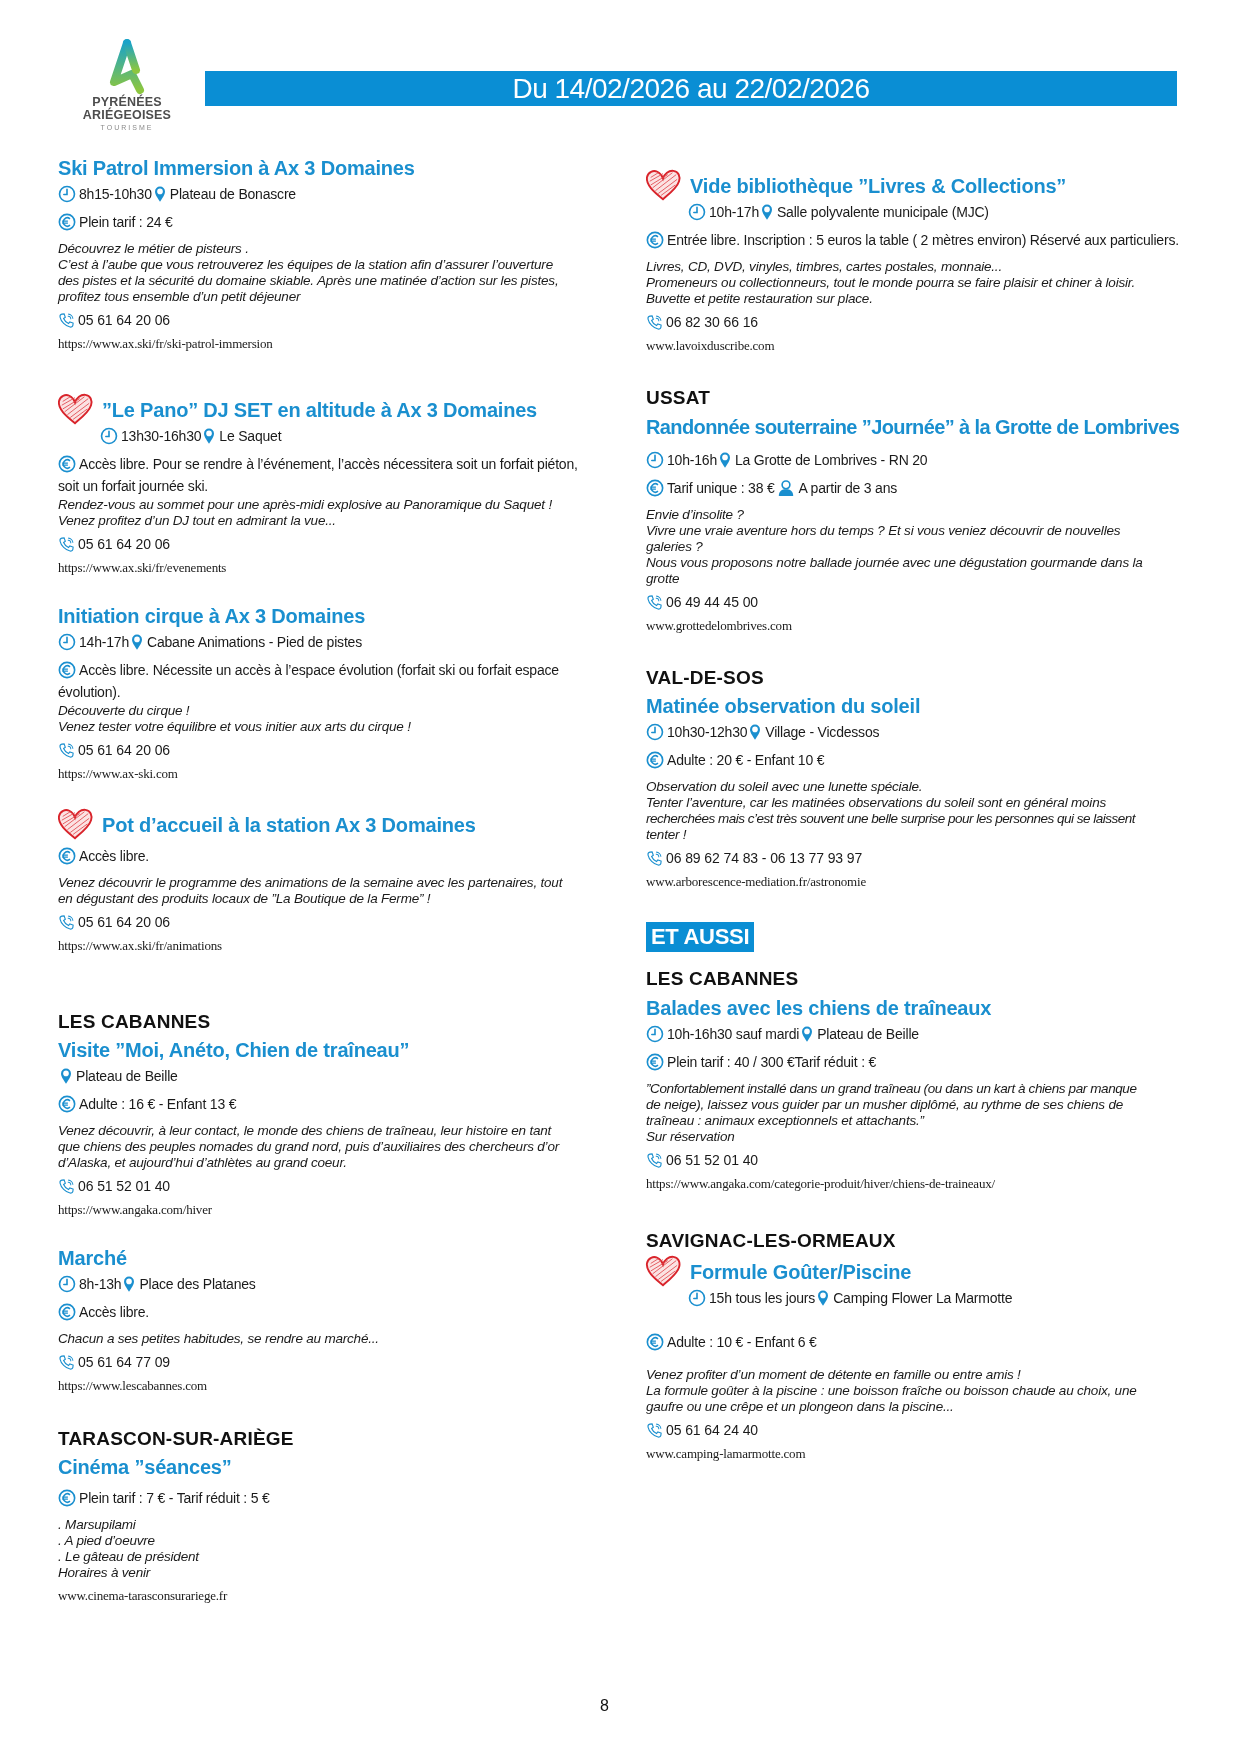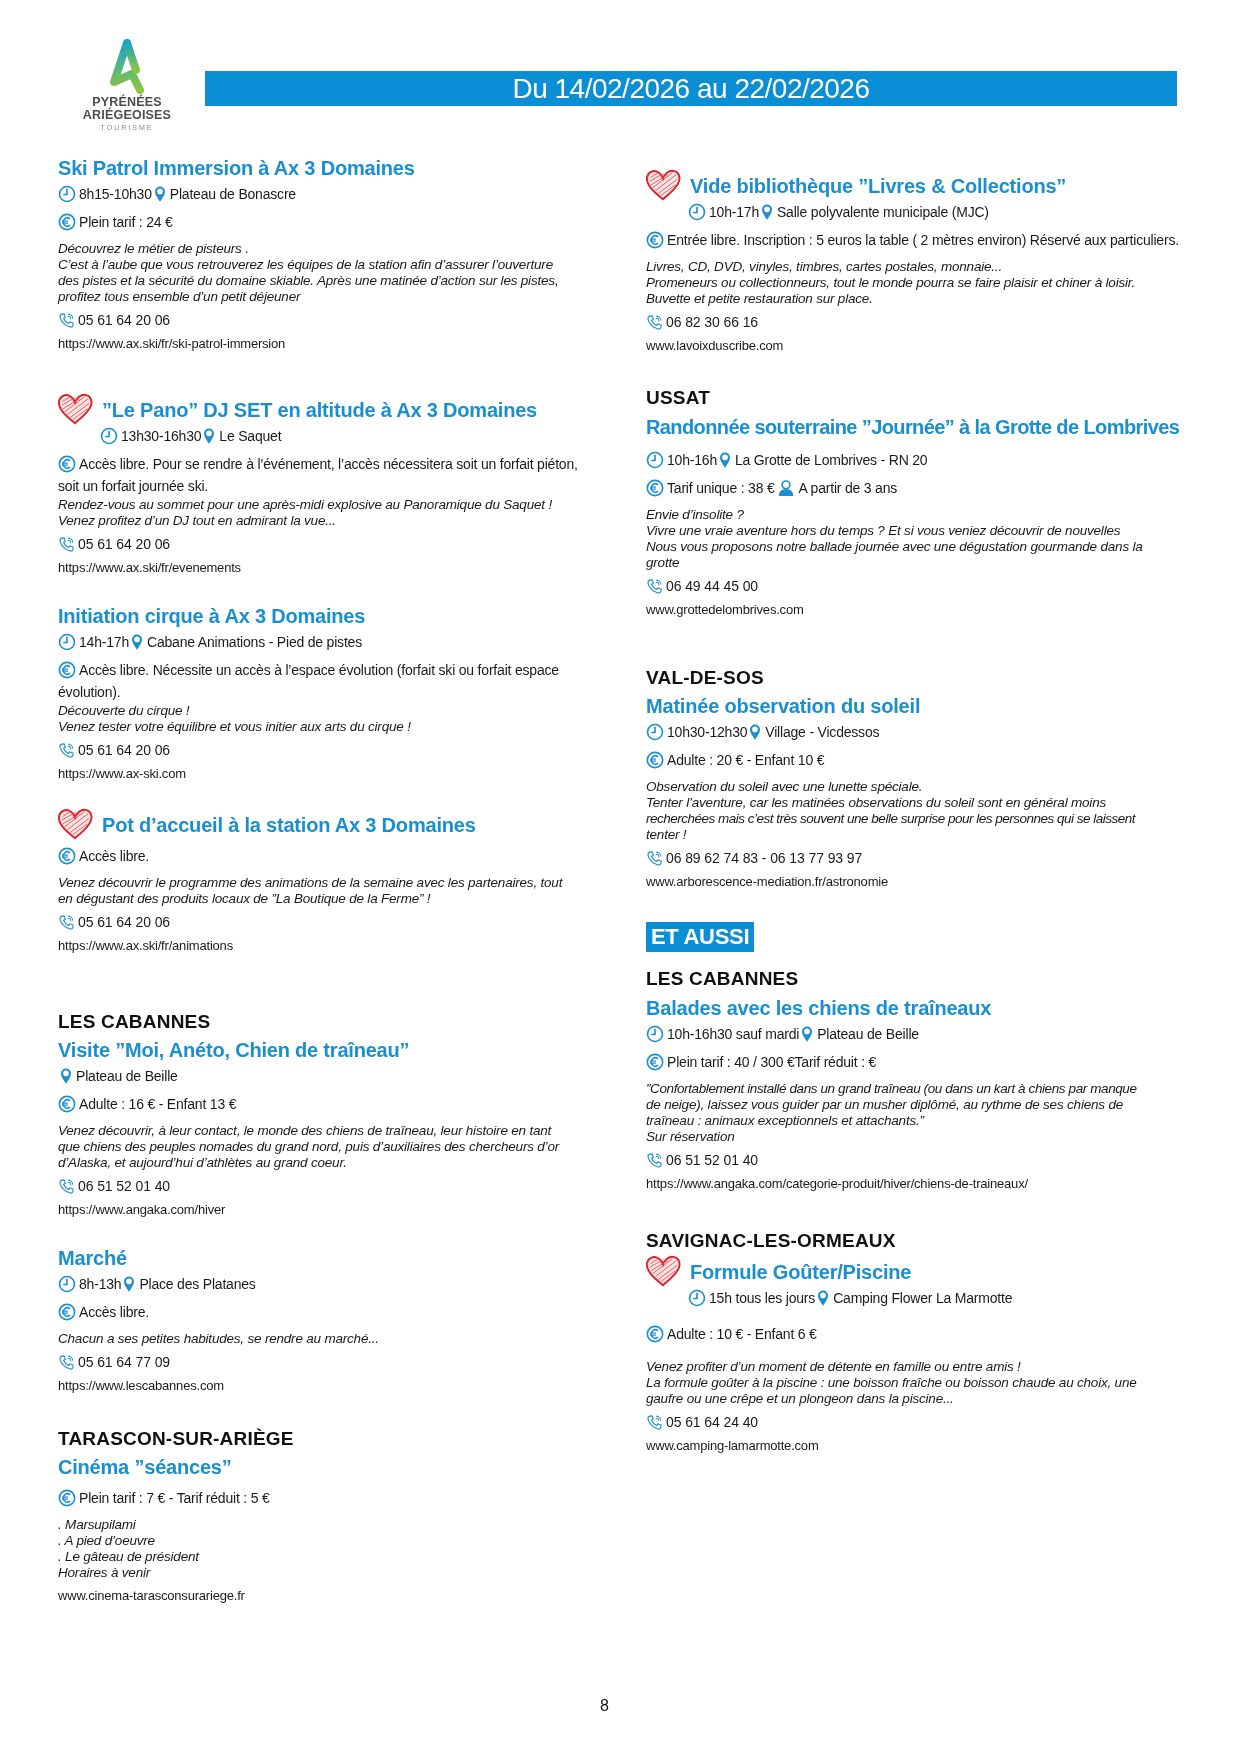--- a/index.html
+++ b/index.html
@@ -22,21 +22,21 @@
   .row { font-size: 14px; line-height: 18px; white-space: nowrap; display: flex; align-items: center; color: #1a1a1a; letter-spacing: -0.2px; }
   .row.indent { padding-left: 42px; }
   .row .ic { display: inline-block; width: 18px; height: 18px; margin-right: 3px; flex: 0 0 auto; }
   .row .ic.pin { width: 12px; margin-right: 4px; margin-left: 2px; }
   .price { font-size: 14px; line-height: 22px; letter-spacing: -0.2px; }
   .price .ic { display: inline-block; width: 18px; height: 18px; vertical-align: -4px; margin-right: 3px; }
   .desc { font-style: italic; font-size: 13.5px; line-height: 16px; color: #1a1a1a; letter-spacing: -0.2px; }
   .desc div { white-space: nowrap; }
   .phone { font-size: 14px; line-height: 18px; display: flex; align-items: center; letter-spacing: -0.1px; }
   .phone .ic { width: 17px; height: 17px; margin-right: 3px; }
-  .url { font-size: 13px; line-height: 16px; color: #1a1a1a; white-space: nowrap; letter-spacing: -0.2px; }
+  .url { font-size: 13px; line-height: 16px; color: #1a1a1a; white-space: nowrap; letter-spacing: -0.2px; font-family: Liberation Serif, serif; }
   .etaussi { display: inline-block; background: #0a8ed4; color: #fff; font-weight: bold; font-size: 22px; line-height: 30px; padding: 0 5px; letter-spacing: -0.3px; }
   .pagenum { position: absolute; left: 600px; top: 1697px; font-size: 16px; color: #111; }
   .person { display: inline-block; width: 18px; height: 18px; vertical-align: -4px; margin: 0 4px 0 2px; }
 </style>
 </head>
 <body>
 
 <svg width="0" height="0" style="position:absolute">
   <defs>
     <symbol id="sym-clock" viewBox="0 0 20 20">
@@ -315,20 +315,21 @@
       <span>La Grotte de Lombrives - RN 20</span>
     </div>
     <div class="price" style="margin-top:8px"><svg class="ic">
           <use href="#sym-euro"></use>
         </svg><span>Tarif unique : 38 €</span><svg class="person">
           <use href="#sym-person"></use>
         </svg><span>A partir de 3 ans</span></div>
     <div class="desc" style="margin-top:8px">
       <div>Envie d’insolite ?</div>
         <div>Vivre une vraie aventure hors du temps ? Et si vous veniez découvrir de nouvelles</div>
+        <div>galeries ?</div>
         <div>Nous vous proposons notre ballade journée avec une dégustation gourmande dans la</div>
         <div>grotte</div>
     </div>
     <div class="phone" style="margin-top:6px">
         <svg class="ic">
           <use href="#sym-phone"></use>
         </svg>
         <span>06 49 44 45 00</span>
       </div>
     <div class="url" style="margin-top:7px">www.grottedelombrives.com</div>
@@ -411,21 +412,21 @@
     <div class="row indent" style="margin-top:5px">
       <svg class="ic">
           <use href="#sym-clock"></use>
         </svg>
       <span>15h tous les jours</span>
       <svg class="ic pin">
           <use href="#sym-pin"></use>
         </svg>
       <span>Camping Flower La Marmotte</span>
     </div>
-    <div class="price" style="margin-top:16px"><svg class="ic">
+    <div class="price" style="margin-top:24px"><svg class="ic">
           <use href="#sym-euro"></use>
         </svg><span>Adulte : 10 € - Enfant 6 €</span></div>
     <div class="desc" style="margin-top:14px">
       <div>Venez profiter d’un moment de détente en famille ou entre amis !</div>
         <div>La formule goûter à la piscine : une boisson fraîche ou boisson chaude au choix, une</div>
         <div>gaufre ou une crêpe et un plongeon dans la piscine...</div>
     </div>
     <div class="phone" style="margin-top:6px">
         <svg class="ic">
           <use href="#sym-phone"></use>

